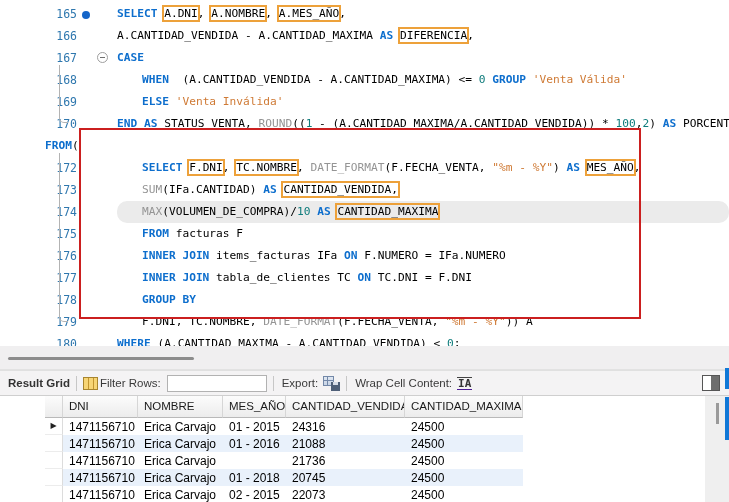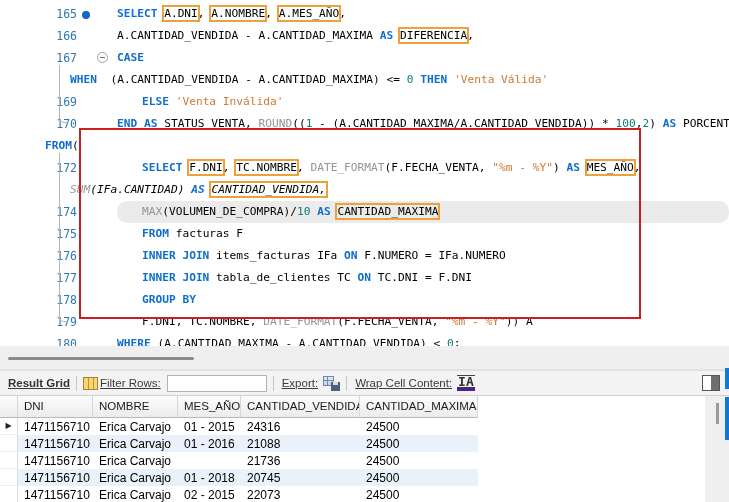--- a/index.html
+++ b/index.html
@@ -39,48 +39,48 @@
              border:2px solid #cb1f1f; pointer-events:none; }
 
   
   #hscroll { position:absolute; left:0; top:346px; width:729px; height:24px; background:#f0eff0;
              border-bottom:1px solid #e2e2e2; }
   #hscroll-thumb { position:absolute; left:8px; top:11px; width:186px; height:3px; background:#8c8c8c; border-radius:2px; }
 
   
   #rg-toolbar { position:absolute; left:0; top:370px; width:729px; height:26px; background:#f4f3f4;
                 border-top:1px solid #e0e0e0; border-bottom:1px solid #cfcfcf;
-                display:flex; align-items:center; font-size:11.5px; color:#3a3a3a;text-decoration:underline; }
+                display:flex; align-items:center; font-size:11.5px; color:#3a3a3a; }
   .tb-sep { width:1px; height:15px; background:#c7c7c7; margin:0 6px; flex:none; }
   #rg-title { font-weight:bold; margin-left:8px; color:#333; }
   #filter-input { width:100px; height:17px; border:1px solid #b2b2b2; background:#fff; font-size:11px;
                   padding:0 3px; margin-left:6px; }
   .tb-label { margin-left:2px; }
   
   .grid-icon { width:15px; height:13px; border:1px solid #a8852e; background:#f7d575; position:relative; flex:none; }
   .grid-icon::before { content:""; position:absolute; left:4px; top:0; bottom:0; width:1px; background:#c2952f; }
   .grid-icon::after { content:""; position:absolute; left:9px; top:0; bottom:0; width:1px; background:#c2952f; }
   
   .export-icon { width:17px; height:15px; position:relative; flex:none; margin-left:5px; }
   .export-icon .eg { position:absolute; left:0; top:0; width:11px; height:10px; border:1px solid #7388a8;
                      background:linear-gradient(#dfe7f2,#c8d4e6); }
   .export-icon .eg::before { content:""; position:absolute; left:3px; top:0; bottom:0; width:1px; background:#7388a8; }
   .export-icon .eg::after { content:""; position:absolute; left:0; right:0; top:3px; height:1px; background:#7388a8; }
   .export-icon .ed { position:absolute; right:0; bottom:0; width:9px; height:9px; background:#4f6078; }
   .export-icon .ed::before { content:""; position:absolute; left:2px; top:0; width:5px; height:3px; background:#d8dee8; }
   
-  .wrap-icon { border-top:1px solid #444; border-bottom:4px solid #4c1d95; font-size:13px; font-weight:bold;
+  .wrap-icon { border-top:1px solid #444; border-bottom:1px solid #4c1d95; font-size:11px; font-weight:bold;
                color:#333; padding:0 1px; letter-spacing:0; line-height:11px; margin-left:5px; flex:none;
                font-family:"DejaVu Sans Mono",monospace; }
   
   .panel-icon { position:absolute; right:9px; top:4px; width:18px; height:16px; border:1px solid #555;
                 background:linear-gradient(to right,#fff 0 50%,#6e6e6e 50% 100%); }
 
   
-  #grid { position:absolute; left:0; top:396px; width:729px; height:106px; background:#fff; }
+  #grid { position:absolute; left:0; top:396px; width:729px; height:106px; background:#fff;padding-left:45px; }
   .gh-row { display:flex; height:22px; }
   .gh-cell { background:linear-gradient(#fcfcfc,#ececec); border-right:1px solid #d6d6d6;
              border-bottom:1px solid #b9b9b9; font-size:11.5px; color:#1a1a1a; padding:4px 0 0 6px;
              overflow:hidden; white-space:nowrap; }
   .g-row { display:flex; height:17px; width:478px; }
   .g-row.alt { background:#e9f1fb; }
   .g-marker { width:18px; flex:none; background:#fff; border-right:1px solid #dcdcdc;
               border-bottom:1px solid #ececec; font-size:8px; color:#222; text-align:center; line-height:16px; }
   .g-cell { font-size:12px; color:#000; padding:2px 0 0 6px; overflow:hidden; white-space:nowrap; }
 
@@ -118,21 +118,26 @@
           <span class="gut">
             <span class="lnum">167</span>
             <span class="mark"></span>
             <span class="foldc">
               <span class="fold"></span>
             </span>
           </span>
           <span class="code"><span class="t-kw">CASE</span></span>
         </div>
         <div class="code-line">
-          <span class="code" style="padding-left: 25px;"><span class="t-kw">WHEN</span><span class="t-pl">  (A.CANTIDAD_VENDIDA - A.CANTIDAD_MAXIMA) &lt;= </span><span class="t-num">0</span><span class="t-kw"> THEN </span><span class="t-str">'Venta Válida'</span></span>
+          <span class="gut">
+            <span class="lnum">168</span>
+            <span class="mark"></span>
+            <span class="foldc"></span>
+          </span>
+          <span class="code" style="padding-left: 25px;"><span class="t-kw">WHEN</span><span class="t-pl">  (A.CANTIDAD_VENDIDA - A.CANTIDAD_MAXIMA) &lt;= </span><span class="t-num">0</span><span class="t-kw"> GROUP </span><span class="t-str">'Venta Válida'</span></span>
         </div>
         <div class="code-line">
           <span class="gut">
             <span class="lnum">169</span>
             <span class="mark"></span>
             <span class="foldc"></span>
           </span>
           <span class="code" style="padding-left: 25px;"><span class="t-kw">ELSE </span><span class="t-str">'Venta Inválida'</span></span>
         </div>
         <div class="code-line">
@@ -148,21 +153,26 @@
         </div>
         <div class="code-line">
           <span class="gut">
             <span class="lnum">172</span>
             <span class="mark"></span>
             <span class="foldc"></span>
           </span>
           <span class="code" style="padding-left: 25px;"><span class="t-kw">SELECT </span><span class="t-boxed">F.DNI</span><span class="t-pl">, </span><span class="t-boxed">TC.NOMBRE</span><span class="t-pl">, </span><span class="t-fn">DATE_FORMAT</span><span class="t-pl">(F.FECHA_VENTA, </span><span class="t-str">"%m - %Y"</span><span class="t-pl">) </span><span class="t-kw">AS </span><span class="t-boxed">MES_AÑO</span><span class="t-pl">,</span></span>
         </div>
         <div class="code-line">
-          <span class="code" style="padding-left: 25px; font-style: italic;"><span class="t-fn">SUM</span><span class="t-pl">(IFa.CANTIDAD) </span><span class="t-kw">AS </span><span class="t-boxed">CANTIDAD_VENDIDA,</span></span>
+          <span class="gut">
+            <span class="lnum">173</span>
+            <span class="mark"></span>
+            <span class="foldc"></span>
+          </span>
+          <span class="code" style="padding-left: 25px;"><span class="t-fn">SUM</span><span class="t-pl">(IFa.CANTIDAD) </span><span class="t-kw">AS </span><span class="t-boxed">CANTIDAD_VENDIDA,</span></span>
         </div>
         <div class="code-line hl">
           <span class="gut">
             <span class="lnum">174</span>
             <span class="mark"></span>
             <span class="foldc"></span>
           </span>
           <span class="code" style="padding-left: 25px; border-radius: 10px;"><span class="t-fn">MAX</span><span class="t-pl">(VOLUMEN_DE_COMPRA)/</span><span class="t-num">10</span><span class="t-pl"> </span><span class="t-kw">AS </span><span class="t-boxed">CANTIDAD_MAXIMA</span></span>
         </div>
         <div class="code-line">

